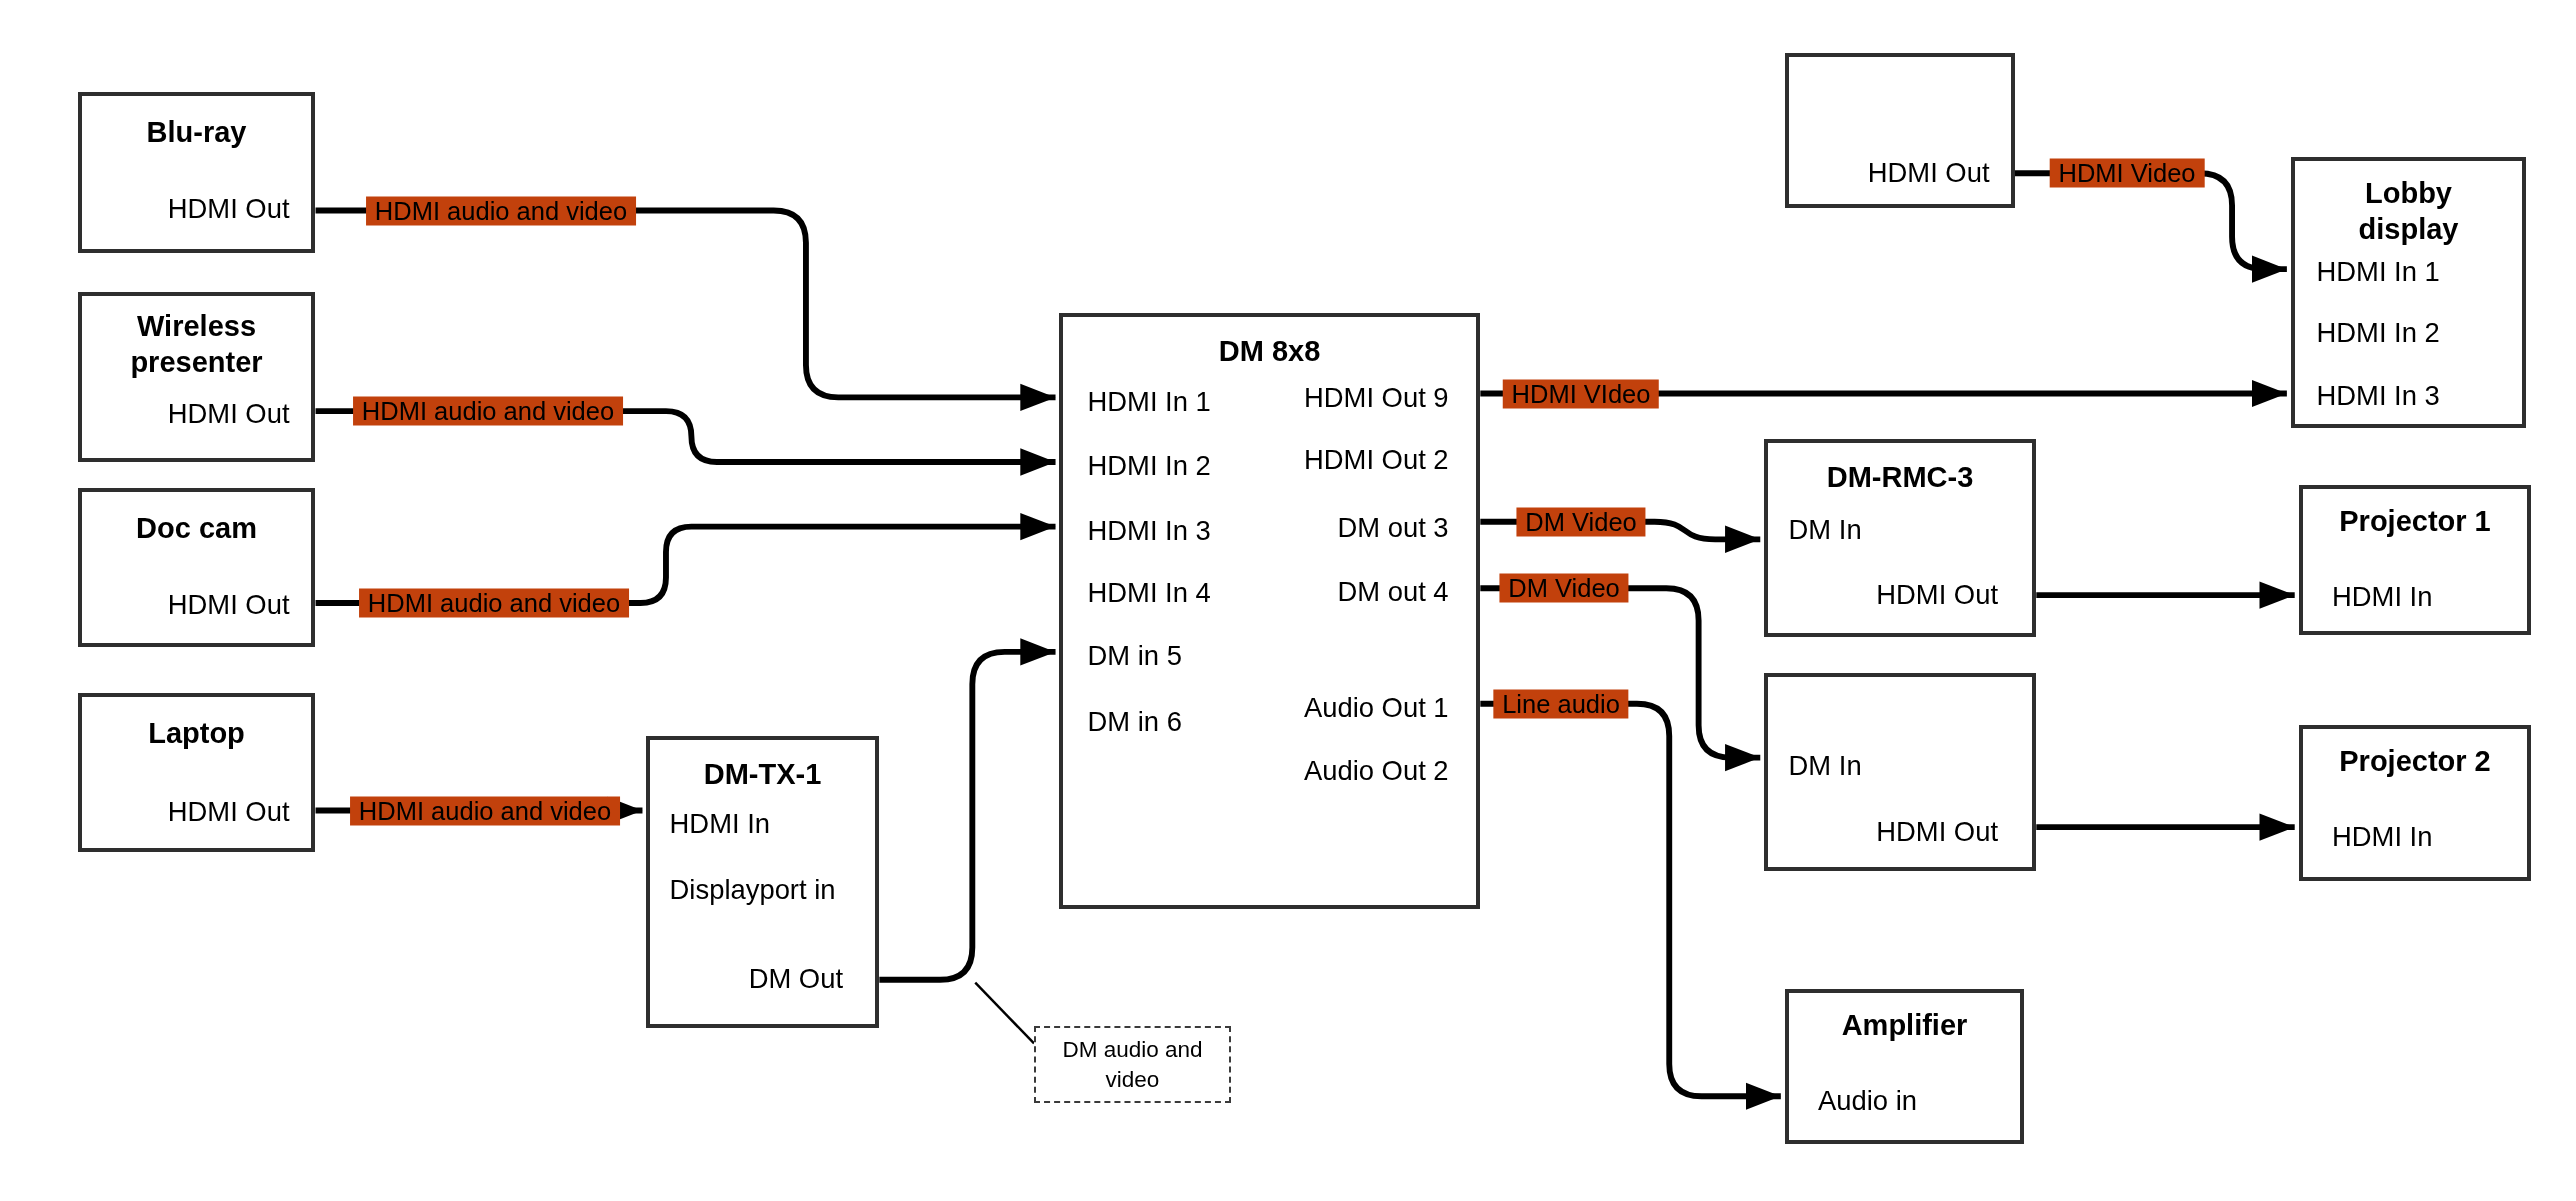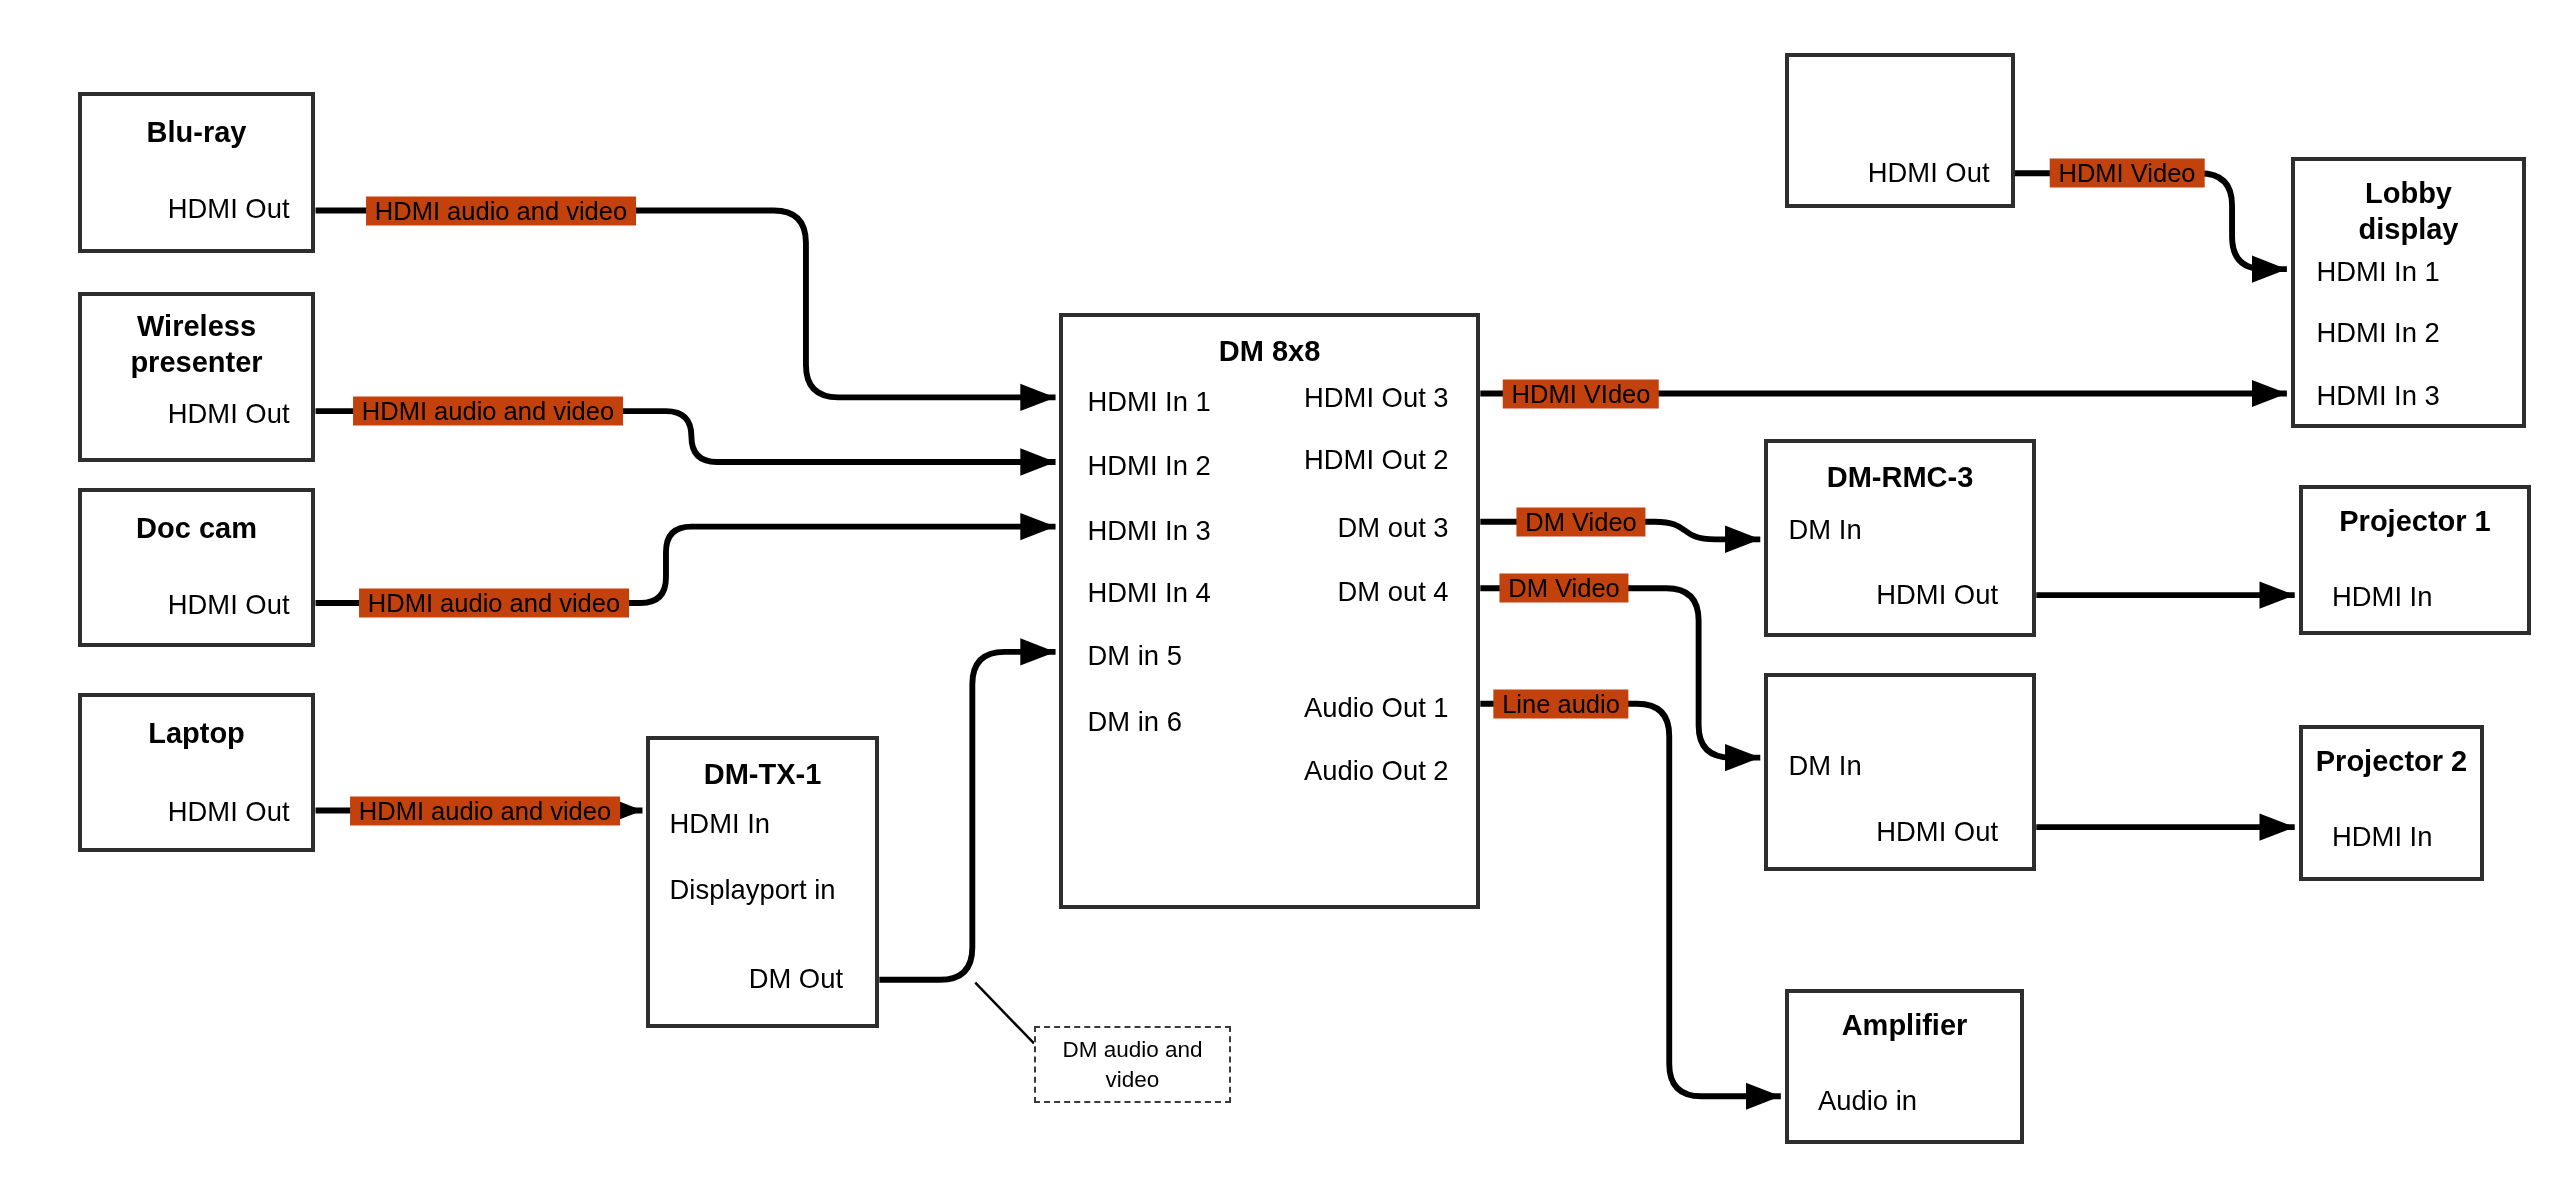--- a/index.html
+++ b/index.html
@@ -92,21 +92,21 @@
   </div>
 
   <div class="node" style="left:1059px;top:313px;width:421px;height:596px;">
     <div class="node-title" style="padding-top:15.7px;">DM 8x8</div>
     <span class="port" style="left:24.5px;top:68px;">HDMI In 1</span>
     <span class="port" style="left:24.5px;top:132px;">HDMI In 2</span>
     <span class="port" style="left:24.5px;top:197px;">HDMI In 3</span>
     <span class="port" style="left:24.5px;top:259px;">HDMI In 4</span>
     <span class="port" style="left:24.5px;top:322px;">DM in 5</span>
     <span class="port" style="left:24.5px;top:388px;">DM in 6</span>
-    <span class="port" style="right:27.4px;top:64px;">HDMI Out 3</span>
+    <span class="port" style="right:27.4px;top:64px;">HDMI Out 9</span>
     <span class="port" style="right:27.4px;top:126px;">HDMI Out 2</span>
     <span class="port" style="right:27.4px;top:194px;">DM out 3</span>
     <span class="port" style="right:27.4px;top:258px;">DM out 4</span>
     <span class="port" style="right:27.4px;top:374px;">Audio Out 1</span>
     <span class="port" style="right:27.4px;top:437px;">Audio Out 2</span>
   </div>
 
   <div class="node" style="left:1785px;top:53px;width:230px;height:155px;">
     <span class="port" style="right:21.5px;top:99px;">HDMI Out</span>
   </div>
@@ -127,21 +127,21 @@
   <div class="node" style="left:2299px;top:485px;width:232px;height:150px;">
     <div class="node-title" style="padding-top:13.7px;">Projector 1</div>
     <span class="port" style="left:29px;top:91px;">HDMI In</span>
   </div>
 
   <div class="node" style="left:1764px;top:673px;width:272px;height:198px;">
     <span class="port" style="left:20.6px;top:72px;">DM In</span>
     <span class="port" style="right:34px;top:138px;">HDMI Out</span>
   </div>
 
-  <div class="node" style="left:2299px;top:725px;width:185px;height:156px;">
+  <div class="node" style="left:2299px;top:725px;width:232px;height:156px;">
     <div class="node-title" style="padding-top:13.7px;">Projector 2</div>
     <span class="port" style="left:29px;top:91px;">HDMI In</span>
   </div>
 
   <div class="node" style="left:1785px;top:989px;width:239px;height:155px;">
     <div class="node-title" style="padding-top:13.7px;">Amplifier</div>
     <span class="port" style="left:29px;top:91px;">Audio in</span>
   </div>
 
   <span class="wire-label" style="left:501px;top:211px;">HDMI audio and video</span>

